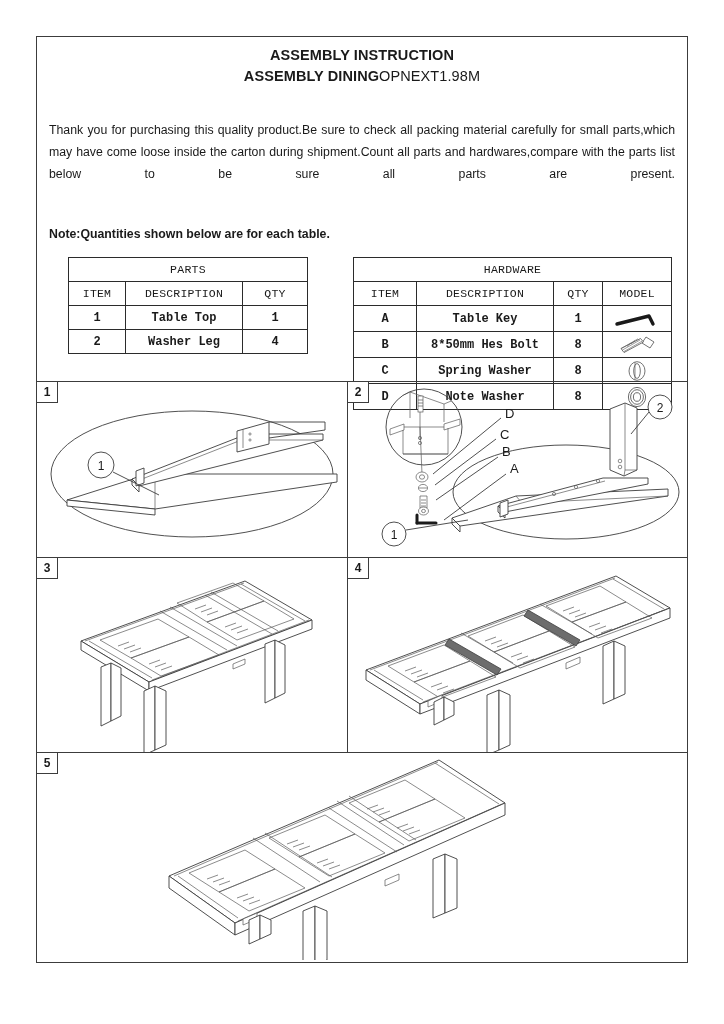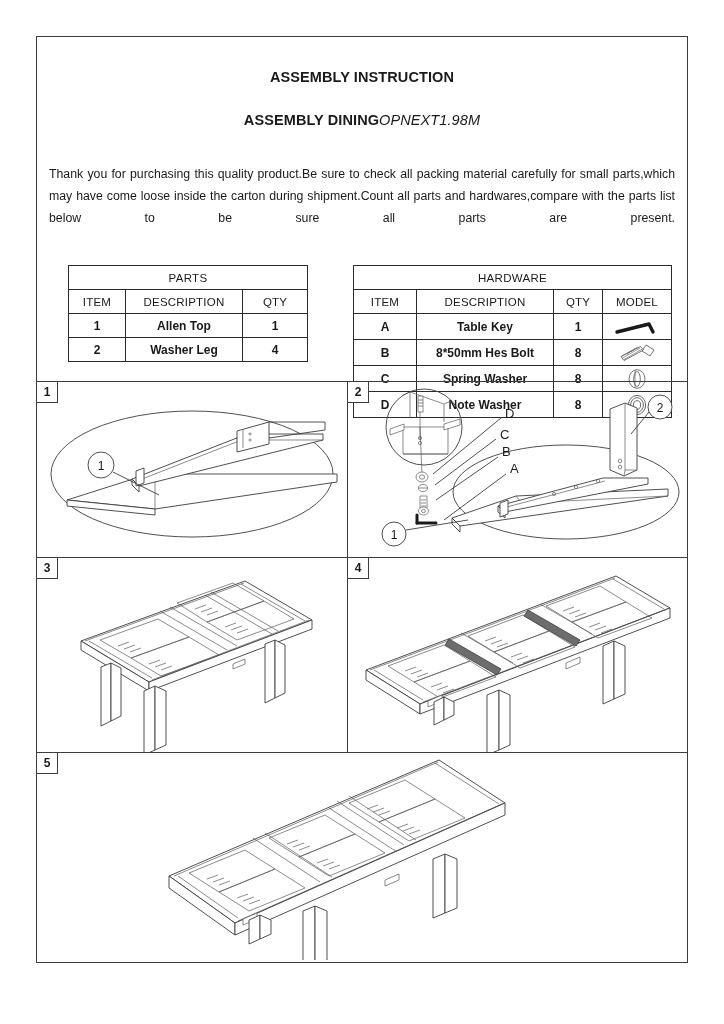--- a/index.html
+++ b/index.html
@@ -30,25 +30,23 @@
   
   .header-block {
     padding-top: 8px;
   }
   .title-line {
     text-align: center;
     font-weight: bold;
     font-size: 14.5px;
     letter-spacing: 0.1px;
     line-height: 21px;
-    margin-top: 22px;
   }
   .title-line-2 .reg {
     font-weight: normal;
-    font-style: italic;
   }
 
   .intro-para {
     margin: 32px 12px 0 12px;
     font-size: 12.3px;
     line-height: 22px;
     text-align: justify;
     text-justify: inter-word;
   }
   .intro-para::after {
@@ -77,20 +75,21 @@
     font-size: 11.5px;
   }
   table.spec td,
   table.spec th {
     border: 1px solid #2b2b2b;
     text-align: center;
     vertical-align: middle;
     padding: 0;
     height: 23px;
     font-weight: normal;
+    font-family: Liberation Mono, monospace;
   }
   table.spec .banner {
     font-size: 11.5px;
     letter-spacing: 0.3px;
   }
   table.spec .colhead {
     letter-spacing: 0.2px;
   }
   table.spec .valcell {
     font-weight: bold;
@@ -184,37 +183,38 @@
 <body>
 
 <div id="doc-frame">
 
   <div class="header-block">
     <div class="title-line">ASSEMBLY INSTRUCTION</div>
     <div class="title-line title-line-2"><span>ASSEMBLY DINING</span><span class="reg">OPNEXT1.98M</span></div>
 
     <div class="intro-para">Thank you for purchasing this quality product.Be sure to check all packing material carefully for small parts,which may have come loose inside the carton during shipment.Count all parts and hardwares,compare with the parts list below to be sure all parts are present.</div>
 
+    <div class="note-line">Note:Quantities shown below are for each table.</div>
   </div>
 
   <div class="tables-row">
 
     <table class="spec" id="parts-table">
       <tbody>
         <tr>
           <td class="banner" colspan="3">PARTS</td>
         </tr>
         <tr>
           <td class="colhead c-item">ITEM</td>
           <td class="colhead c-desc">DESCRIPTION</td>
           <td class="colhead c-qty">QTY</td>
         </tr>
         <tr>
           <td class="valcell">1</td>
-          <td class="valcell">Allen Top</td>
+          <td class="valcell">Table Top</td>
           <td class="valcell">1</td>
         </tr>
         <tr>
           <td class="valcell">2</td>
           <td class="valcell">Washer Leg</td>
           <td class="valcell">4</td>
         </tr>
       </tbody>
     </table>
 

